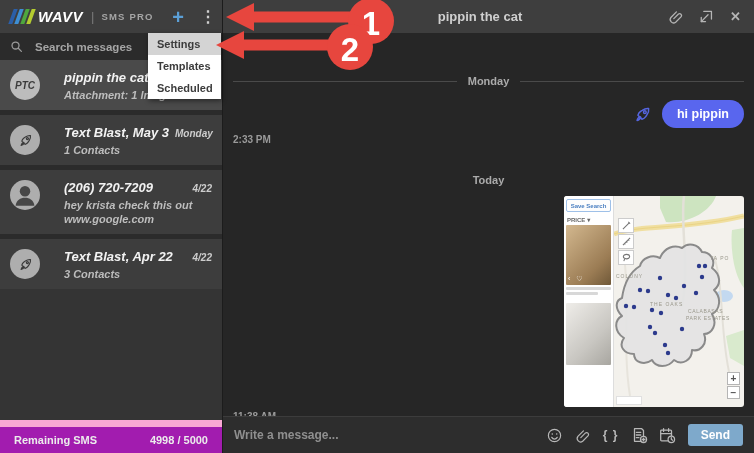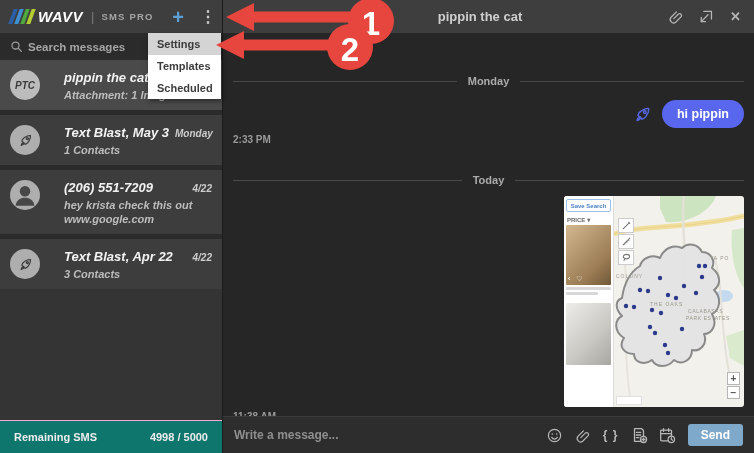--- a/index.html
+++ b/index.html
@@ -19,39 +19,39 @@
   .product { color:#a6a6a6; font-weight:700; font-size:9.5px; letter-spacing:1.2px; }
   .plus-btn { margin-left:auto; color:#5b9fd6; font-size:20px; font-weight:700; line-height:1; cursor:pointer; margin-right:16px; }
   .kebab-btn { color:#cfcfcf; font-size:16px; font-weight:700; line-height:1; cursor:pointer; margin-right:6px; }
   .chat-title { position:absolute; left:400px; top:0; width:160px; height:33px; line-height:33px; text-align:center; color:#cfcfcf; font-weight:700; font-size:13px; }
   .header-right { position:absolute; right:10px; top:0; height:33px; display:flex; align-items:center; gap:13px; }
   .hicon { width:17px; height:17px; display:flex; align-items:center; justify-content:center; cursor:pointer; }
   .close-glyph { color:#b5b5b5; font-size:13px; font-weight:700; }
   
   .sidebar { position:absolute; left:0; top:33px; width:222px; bottom:0; background:#343434; }
   .vdiv { position:absolute; left:222px; top:0; bottom:0; width:1px; background:#1c1c1c; z-index:11; }
-  .search-row { height:27px; background:#2b2b2b; display:flex; align-items:center; gap:5px; padding:0 10px; color:#a5a5a5; font-weight:700; font-size:11.5px; }
+  .search-row { height:27px; background:#2b2b2b; display:flex; align-items:center; gap:12px; padding:0 10px; color:#a5a5a5; font-weight:700; font-size:11.5px; }
   .convo-list { background:#2b2b2b; }
   .convo { display:flex; gap:24px; padding:10px 10px 9px 10px; background:#3d3d3d; margin-bottom:5px; align-items:flex-start; cursor:pointer;font-style:italic; }
   .convo.selected { background:#4a4a4a; }
   .convo:last-child { margin-bottom:0; }
   .avatar { width:30px; height:30px; border-radius:50%; background:#aeaeae; color:#3b3b3b; display:flex; align-items:center; justify-content:center; font-weight:800; font-size:10px; flex-shrink:0; align-self:flex-start; }
   .convo-body { flex:1; min-width:0; }
   .convo-top { display:flex; justify-content:space-between; align-items:baseline; }
   .convo-title { font-size:13px; font-weight:700; color:#f2f2f2; white-space:nowrap; }
   .convo-time { font-size:10px; font-weight:700; color:#cdcdcd; flex-shrink:0; margin-left:6px; }
   .convo-preview { font-size:11px; font-weight:600; color:#bdbdbd; margin-top:4px; white-space:nowrap; overflow:hidden; }
-  .sidebar-footer { position:absolute; left:0; right:0; bottom:0; height:33px; background:#0f766e; border-top:1px solid #f9a8d4; display:flex; align-items:center; justify-content:space-between; padding:0 14px; color:#ececec; font-weight:700; font-size:11px; }
+  .sidebar-footer { position:absolute; left:0; right:0; bottom:0; height:33px; background:#a21caf; border-top:7px solid #f9a8d4; display:flex; align-items:center; justify-content:space-between; padding:0 14px; color:#ececec; font-weight:700; font-size:11px; }
   
   .chat { position:absolute; left:223px; top:33px; right:0; bottom:33px; background:#262626; padding:0 10px; overflow:hidden; }
   .day-divider { display:flex; align-items:center; color:#ababab; font-weight:700; font-size:11px; }
   .day-divider .line { flex:1; height:1px; background:#4a4a4a; }
   .day-divider .label { padding:0 11px; }
   .divider-monday { margin-top:42px; }
-  .divider-today { margin-top:29px; }
+  .divider-today { margin-top:29px;flex-direction:column; }
   .msg-row { margin-top:13px; display:flex; justify-content:flex-end; align-items:center; gap:9px; }
   .bubble { background:#5966ee; color:#fff; font-weight:700; font-size:12.5px; padding:7px 15px; border-radius:16px; }
   .msg-time { margin-top:6px; color:#9a9a9a; font-weight:700; font-size:10px; }
   .map-row { display:flex; justify-content:flex-end; margin-top:10px; }
   
   .map-card { position:relative; width:180px; height:211px; background:#f3f1ec; border-radius:3px; overflow:hidden; cursor:pointer; }
   .map-svg { position:absolute; left:0; top:0; }
   .listing-panel { position:absolute; left:0; top:0; width:50px; height:100%; background:#ffffff; border-right:1px solid #ddd; z-index:3; padding:3px 2px; }
   .save-search-btn { height:13px; border:1px solid #9ec0e8; border-radius:2px; background:#fdfdfd; color:#4a7fc1; font-size:6px; font-weight:700; display:flex; align-items:center; justify-content:center; white-space:nowrap; overflow:hidden; }
   .price-row { font-size:6px; font-weight:700; color:#666; padding:4px 1px 2px 1px; display:flex; gap:2px; align-items:center; }
@@ -155,21 +155,21 @@
 
       <div class="convo">
         <span class="avatar">
           <svg width="30" height="30" viewBox="0 0 24 24">
             <circle cx="12" cy="9" r="4.2" fill="#474747"></circle>
             <path d="M4.5 20.5c.4-4.4 3.9-6.4 7.5-6.4s7.1 2 7.5 6.4z" fill="#474747"></path>
           </svg>
         </span>
         <span class="convo-body">
           <span class="convo-top">
-            <span class="convo-title">(206) 551-7209</span>
+            <span class="convo-title">(206) 720-7209</span>
             <span class="convo-time">4/22</span>
           </span>
           <div class="convo-preview">hey krista check this out</div>
           <div class="convo-preview" style="margin-top:2px">www.google.com</div>
         </span>
       </div>
 
       <div class="convo">
         <span class="avatar">
           <svg width="17" height="17" viewBox="0 0 24 24" fill="none" stroke="#3b3b3b" stroke-width="1.7" stroke-linecap="round" stroke-linejoin="round">

